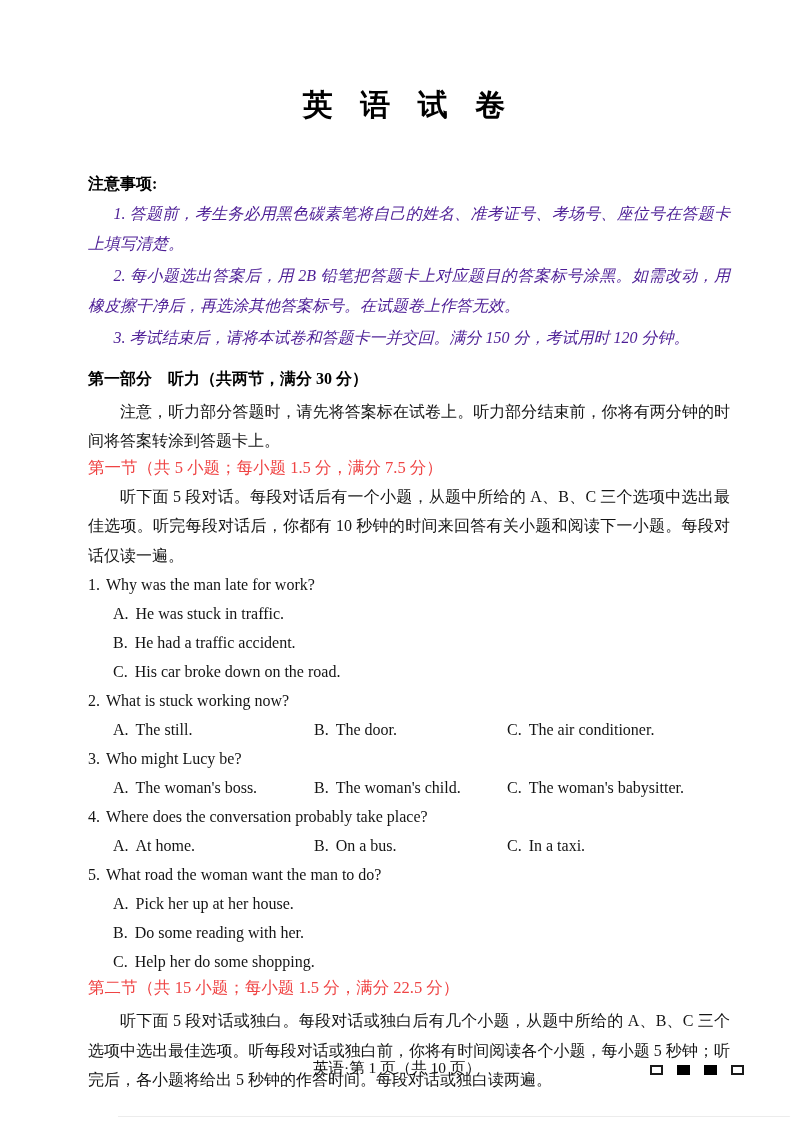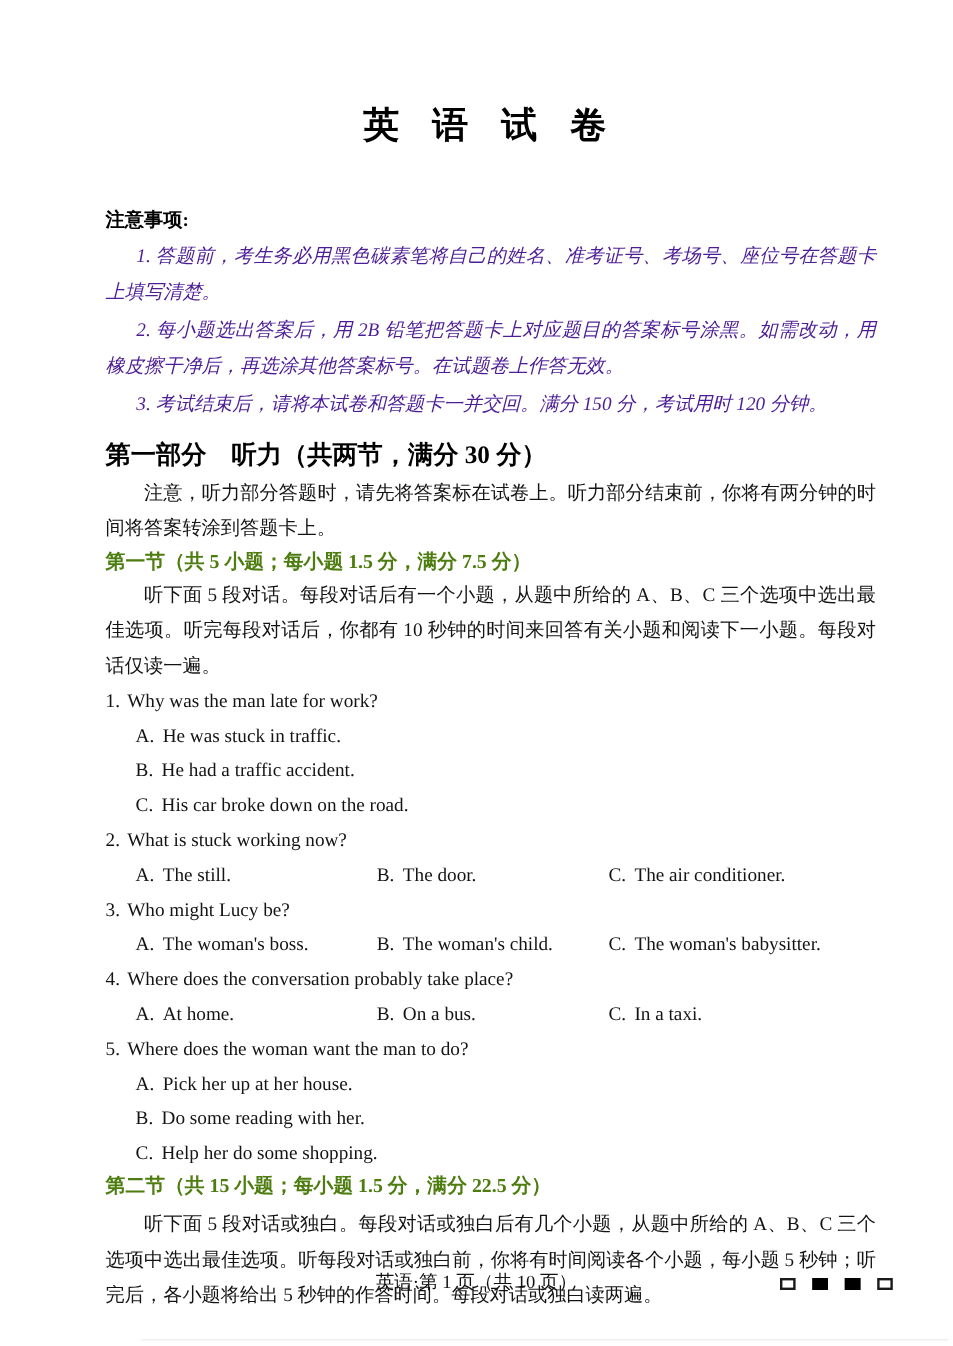--- a/index.html
+++ b/index.html
@@ -17,24 +17,24 @@
     line-height:42px; color:#000;
   }
   .notice-heading {
     margin-top:46px; font-weight:700; font-size:16px; line-height:24px; color:#000;
   }
   .notice-item {
     margin:3px 0 0 0; text-indent:1.6em; line-height:29.5px;
     text-align:justify; font-style:italic; color:#4c1d95;
   }
   .part-heading {
-    margin:14px 0 0 0; font-size:21px; font-weight:700; line-height:24px; color:#000;
+    margin:14px 0 0 0; font-size:16px; font-weight:700; line-height:24px; color:#000;
   }
   .section-heading {
-    margin:0; font-size:16.5px; font-weight:700; line-height:24px; color:#4d7c0f;
+    margin:0; font-size:16.5px; font-weight:400; line-height:24px; color:#ef4444;
   }
   .para {
     margin:6px 0 0 0; text-indent:2em; line-height:29.5px; text-align:justify; color:#141414;
   }
   .para.tight { margin-top:2px;font-family:Liberation Serif, serif; }
   .questions { margin-top:0; line-height:29px; color:#141414; }
   .q-line { }
   .q-num { margin-right:6px; }
   .opt { }
   .opt-stacked { padding-left:25px; }
@@ -123,21 +123,21 @@
         </div>
         <div class="opt-row">
           <span class="opt o1"><span class="opt-label">A.</span><span class="opt-text">At home.</span></span>
           <span class="opt o2"><span class="opt-label">B.</span><span class="opt-text">On a bus.</span></span>
           <span class="opt o3"><span class="opt-label">C.</span><span class="opt-text">In a taxi.</span></span>
         </div>
       </div>
 
       <div class="question">
         <div class="q-line">
-          <span class="q-num">5.</span><span class="q-text">Where does the woman want the man to do?</span>
+          <span class="q-num">5.</span><span class="q-text">What road the woman want the man to do?</span>
         </div>
         <div class="opt opt-stacked">
           <span class="opt-label">A.</span><span class="opt-text">Pick her up at her house.</span>
         </div>
         <div class="opt opt-stacked">
           <span class="opt-label">B.</span><span class="opt-text">Do some reading with her.</span>
         </div>
         <div class="opt opt-stacked">
           <span class="opt-label">C.</span><span class="opt-text">Help her do some shopping.</span>
         </div>

